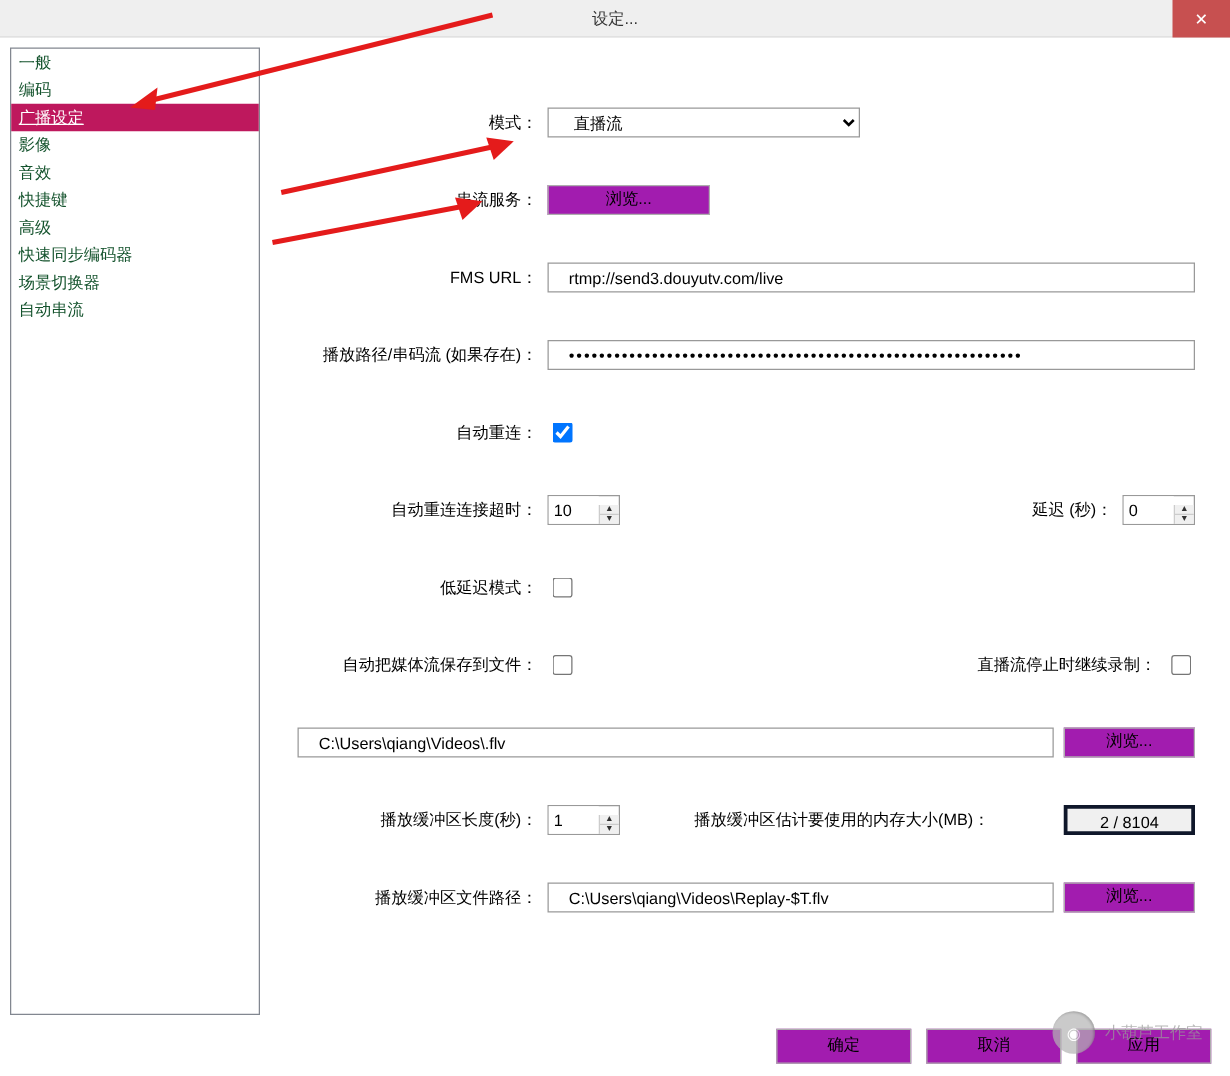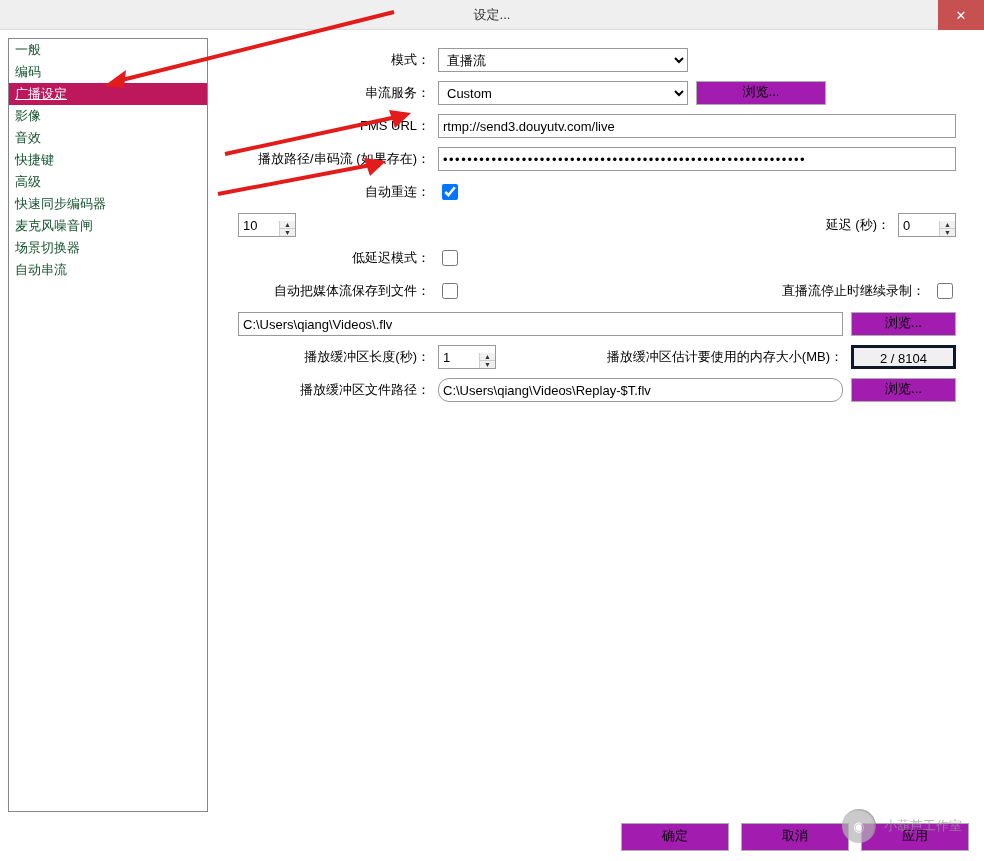--- a/index.html
+++ b/index.html
@@ -5,24 +5,24 @@
 * { box-sizing: border-box; font-family: "Microsoft YaHei", "SimSun", Arial, sans-serif; font-size: 13px; }
 body { margin: 0; padding: 0; background: #fff; width: 984px; height: 861px; overflow: hidden; position: relative; }
 .titlebar { background: #efefef; height: 30px; display: flex; align-items: center; justify-content: center; position: relative; border-bottom: 1px solid #ddd; }
 .titlebar-text { color: #333; font-size: 13px; }
 .close-btn { position: absolute; right: 0; top: 0; width: 46px; height: 30px; background: #c75050; color: #fff; display: flex; align-items: center; justify-content: center; cursor: pointer; font-size: 14px; font-family: Arial; }
 .body { display: flex; padding: 8px; height: 780px; }
 .sidebar { width: 200px; height: 774px; border: 1px solid #828790; background: #fff; }
 .sidebar-item { padding: 2px 6px; cursor: pointer; color: #14532d; line-height: 18px; }
 .sidebar-item.selected { background: #be185d; color: #fff; text-decoration: underline; }
 .main { flex: 1; padding: 10px 20px 10px 30px; position: relative; }
-.row { display: flex; align-items: center; margin-bottom: 9px; min-height: 24px; }
+.row { display: flex; align-items: center; margin-bottom: 9px; min-height: 24px; margin-top: 38px; }
 .lbl { width: 200px; text-align: right; padding-right: 8px; color: #000; white-space: nowrap; }
 .ctrl { flex: 1; display: flex; align-items: center; gap: 8px; }
-select, input[type=text], input[type=password] { border: 1px solid #999; background: #fff; padding: 2px 4px; height: 24px; font-size: 13px; }
+select, input[type=text], input[type=password] { border: 1px solid #999; background: #fff; padding: 2px 16px; height: 24px; font-size: 13px; }
 select { width: 250px; }
 .btn { border: 1px solid #adadad; background: #a21caf; text-align: center; height: 24px; line-height: 20px; cursor: pointer; padding: 0 10px; min-width: 130px; }
 input[type=checkbox] { width: 16px; height: 16px; border-radius: 0; }
 .num-wrap { display: flex; align-items: flex-end; border: 1px solid #999; height: 24px; background: #fff; }
 .num-wrap input { border: none; width: 40px; padding: 0 4px; height: 22px; }
 .spin { display: flex; flex-direction: column; width: 16px; border-left: 1px solid #ccc; }
 .spin div { flex: 1; display: flex; align-items: center; justify-content: center; font-size: 7px; background: #f0f0f0; cursor: pointer; color: #333; }
 .spin div:first-child { border-bottom: 1px solid #ccc; }
 .full { width: 100%; }
 .readonly-box { border: 3px solid #0f172a; background: #f0f0f0; text-align: center; height: 24px; line-height: 22px; width: 105px; }
@@ -47,36 +47,34 @@
 <div class="body">
   <div class="sidebar">
     <div class="sidebar-item">一般</div>
     <div class="sidebar-item">编码</div>
     <div class="sidebar-item selected">广播设定</div>
     <div class="sidebar-item">影像</div>
     <div class="sidebar-item">音效</div>
     <div class="sidebar-item">快捷键</div>
     <div class="sidebar-item">高级</div>
     <div class="sidebar-item">快速同步编码器</div>
-    <div class="sidebar-item">麦克风噪音闸</div>
     <div class="sidebar-item">场景切换器</div>
     <div class="sidebar-item">自动串流</div>
   </div>
 
   <div class="main">
     <div class="row">
       <div class="lbl">模式：</div>
       <div class="ctrl">
         <select><option>直播流</option></select>
       </div>
     </div>
     <div class="row">
       <div class="lbl">串流服务：</div>
       <div class="ctrl">
-        <select><option>Custom</option></select>
         <div class="btn">浏览...</div>
       </div>
     </div>
     <div class="row">
       <div class="lbl">FMS URL：</div>
       <div class="ctrl">
         <input type="text" class="full" value="rtmp://send3.douyutv.com/live" style="">
       </div>
     </div>
     <div class="row">
@@ -85,20 +83,21 @@
         <input type="password" class="full" style="letter-spacing: 1.5px;" value="●●●●●●●●●●●●●●●●●●●●●●●●●●●●●●●●●●●●●●●●●●●●●●●●●●●●●●●●●●●●">
       </div>
     </div>
     <div class="row">
       <div class="lbl">自动重连：</div>
       <div class="ctrl">
         <input type="checkbox" checked="" style="">
       </div>
     </div>
     <div class="row">
+      <div class="lbl">自动重连连接超时：</div>
       <div class="ctrl">
         <div class="num-wrap">
           <input type="text" value="10" style="">
           <div class="spin">
               <div>▲</div>
               <div>▼</div>
             </div>
         </div>
         <div style="flex:1"></div>
         <span>延迟 (秒)：</span>
@@ -135,28 +134,28 @@
     <div class="row">
       <div class="lbl">播放缓冲区长度(秒)：</div>
       <div class="ctrl">
         <div class="num-wrap">
           <input type="text" value="1" style="">
           <div class="spin">
               <div>▲</div>
               <div>▼</div>
             </div>
         </div>
-        <div style="flex:1;text-align:right">播放缓冲区估计要使用的内存大小(MB)：</div>
+        <div style="flex:1;text-align:center">播放缓冲区估计要使用的内存大小(MB)：</div>
         <div class="readonly-box">2 / 8104</div>
       </div>
     </div>
     <div class="row">
       <div class="lbl">播放缓冲区文件路径：</div>
       <div class="ctrl">
-        <input type="text" style="flex: 1 1 0%; border-radius: 11px;" value="C:\Users\qiang\Videos\Replay-$T.flv">
+        <input type="text" style="flex: 1 1 0%;" value="C:\Users\qiang\Videos\Replay-$T.flv">
         <div class="btn" style="min-width:105px">浏览...</div>
       </div>
     </div>
 
     <svg class="arrow" style="left:-112px;top:-34px;width:310px;height:90px">
       <line class="arrow-line" x1="298" y1="8" x2="18" y2="78"></line>
       <polygon class="arrow-head" points="8,82 30,66 28,84"></polygon>
     </svg>
     <svg class="arrow" style="left:5px;top:70px;width:200px;height:55px">
       <line class="arrow-line" x1="12" y1="46" x2="188" y2="8"></line>

